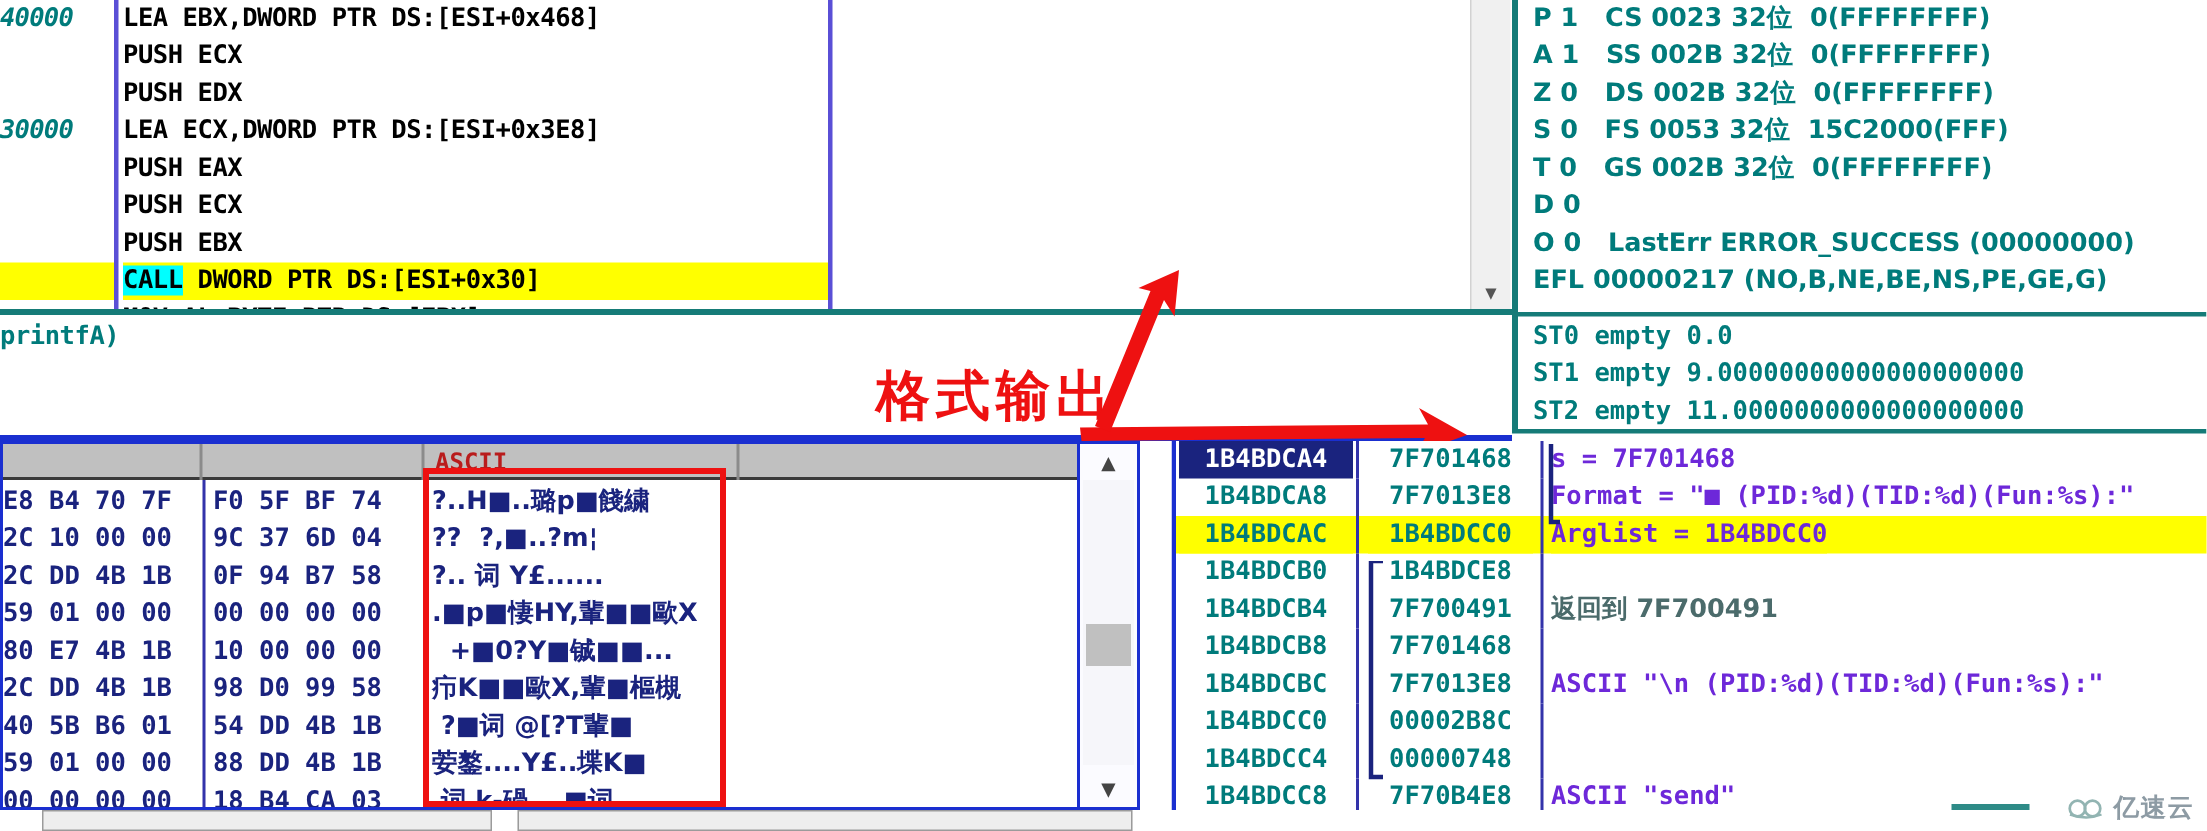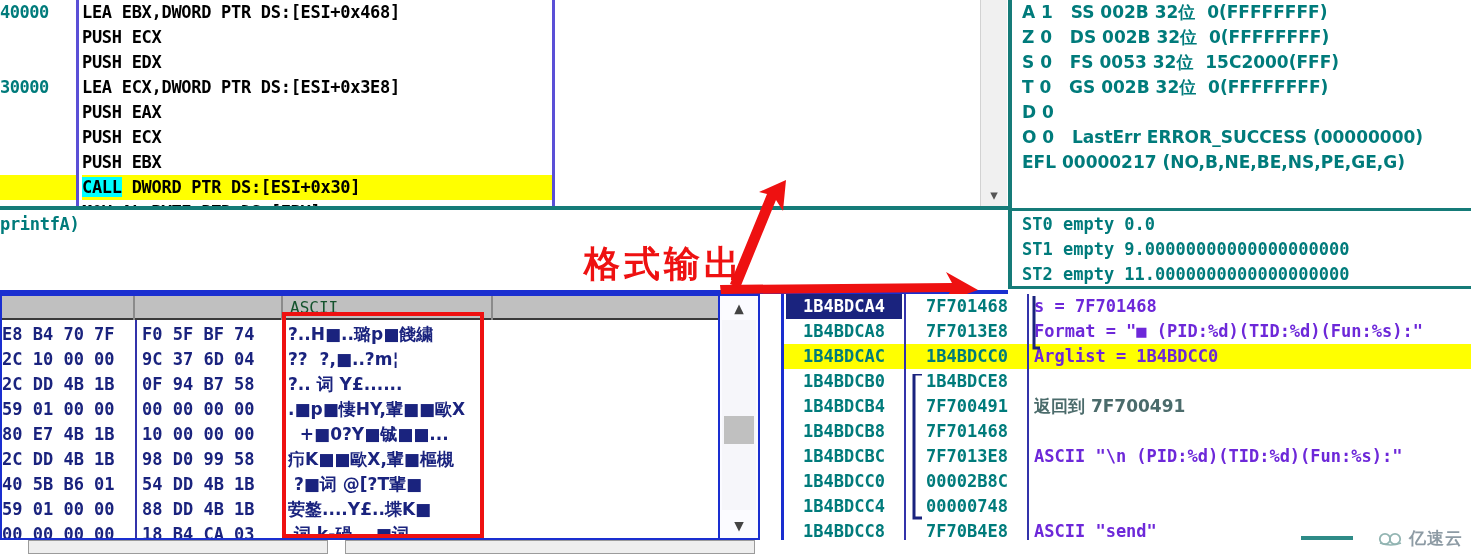--- a/index.html
+++ b/index.html
@@ -9,21 +9,21 @@
   }
 
   
   #disasm-pane{
     position:absolute;left:0;top:0;width:1008px;height:208px;
     background:#ffffff;overflow:hidden;
   }
   #disasm-addr-col{
     position:absolute;left:0;top:0;width:76px;height:208px;
     color:#007b7b;font-size:17px;line-height:25px;
-    font-weight:bold;letter-spacing:-0.5px;
+    font-weight:bold;letter-spacing:-0.5px;font-style:italic;
   }
   #disasm-addr-col .arow{height:25px;white-space:pre;padding-left:0px;}
   #disasm-vline{
     position:absolute;left:76px;top:0;width:3px;height:208px;background:#5a4fd6;
   }
   #disasm-code-col{
     position:absolute;left:82px;top:0;width:470px;height:208px;
     color:#000000;font-size:17px;line-height:25px;font-weight:bold;
     letter-spacing:-0.3px;
   }
@@ -73,22 +73,22 @@
   
   #dump-pane{
     position:absolute;left:0;top:294px;width:760px;height:246px;
     background:#ffffff;border:2px solid #1a2fd0;box-sizing:border-box;overflow:hidden;
   }
   #dump-header{
     position:absolute;left:0;top:0;width:756px;height:24px;
     background:#c0c0c0;border-bottom:2px solid #3a3a3a;box-sizing:border-box;
   }
   #dump-header .hcell{
-    position:absolute;top:1px;height:16px;color:#14532d;font-size:16px;
-    font-weight:normal;line-height:22px;box-sizing:border-box;
+    position:absolute;top:1px;height:16px;color:#b91c1c;font-size:16px;
+    font-weight:bold;line-height:22px;box-sizing:border-box;
   }
   .hsep{position:absolute;top:0;width:2px;height:24px;background:#8b8b8b;}
   #dump-hexA{
     position:absolute;left:0;top:26px;width:135px;
     color:#1a237e;font-size:17px;line-height:25px;font-weight:bold;letter-spacing:0px;
   }
   #dump-hexB{
     position:absolute;left:140px;top:26px;width:135px;
     color:#1a237e;font-size:17px;line-height:25px;font-weight:bold;
   }
@@ -384,20 +384,21 @@
     <path d="M6 0 L6 52 L12 52" stroke="#1a237e" stroke-width="3" fill="none"></path>
   </svg>
   <svg style="position:absolute;left:128px;top:80px;width:14px;height:150px;">
     <path d="M13 0 L5 0 L5 144 L13 144" stroke="#1a237e" stroke-width="3" fill="none"></path>
   </svg>
 </div>
 
 <div id="reg-pane">
   <div id="reg-left-border"></div>
   <div id="reg-lines" class="cjk">
+    <div class="rrow">P 1   CS 0023 32位  0(FFFFFFFF)</div>
     <div class="rrow">A 1   SS 002B 32位  0(FFFFFFFF)</div>
     <div class="rrow">Z 0   DS 002B 32位  0(FFFFFFFF)</div>
     <div class="rrow">S 0   FS 0053 32位  15C2000(FFF)</div>
     <div class="rrow">T 0   GS 002B 32位  0(FFFFFFFF)</div>
     <div class="rrow">D 0</div>
     <div class="rrow">O 0   LastErr ERROR_SUCCESS (00000000)</div>
     <div class="rrow">EFL 00000217 (NO,B,NE,BE,NS,PE,GE,G)</div>
   </div>
   <div id="reg-div"></div>
   <div id="fpu-left-border"></div>

